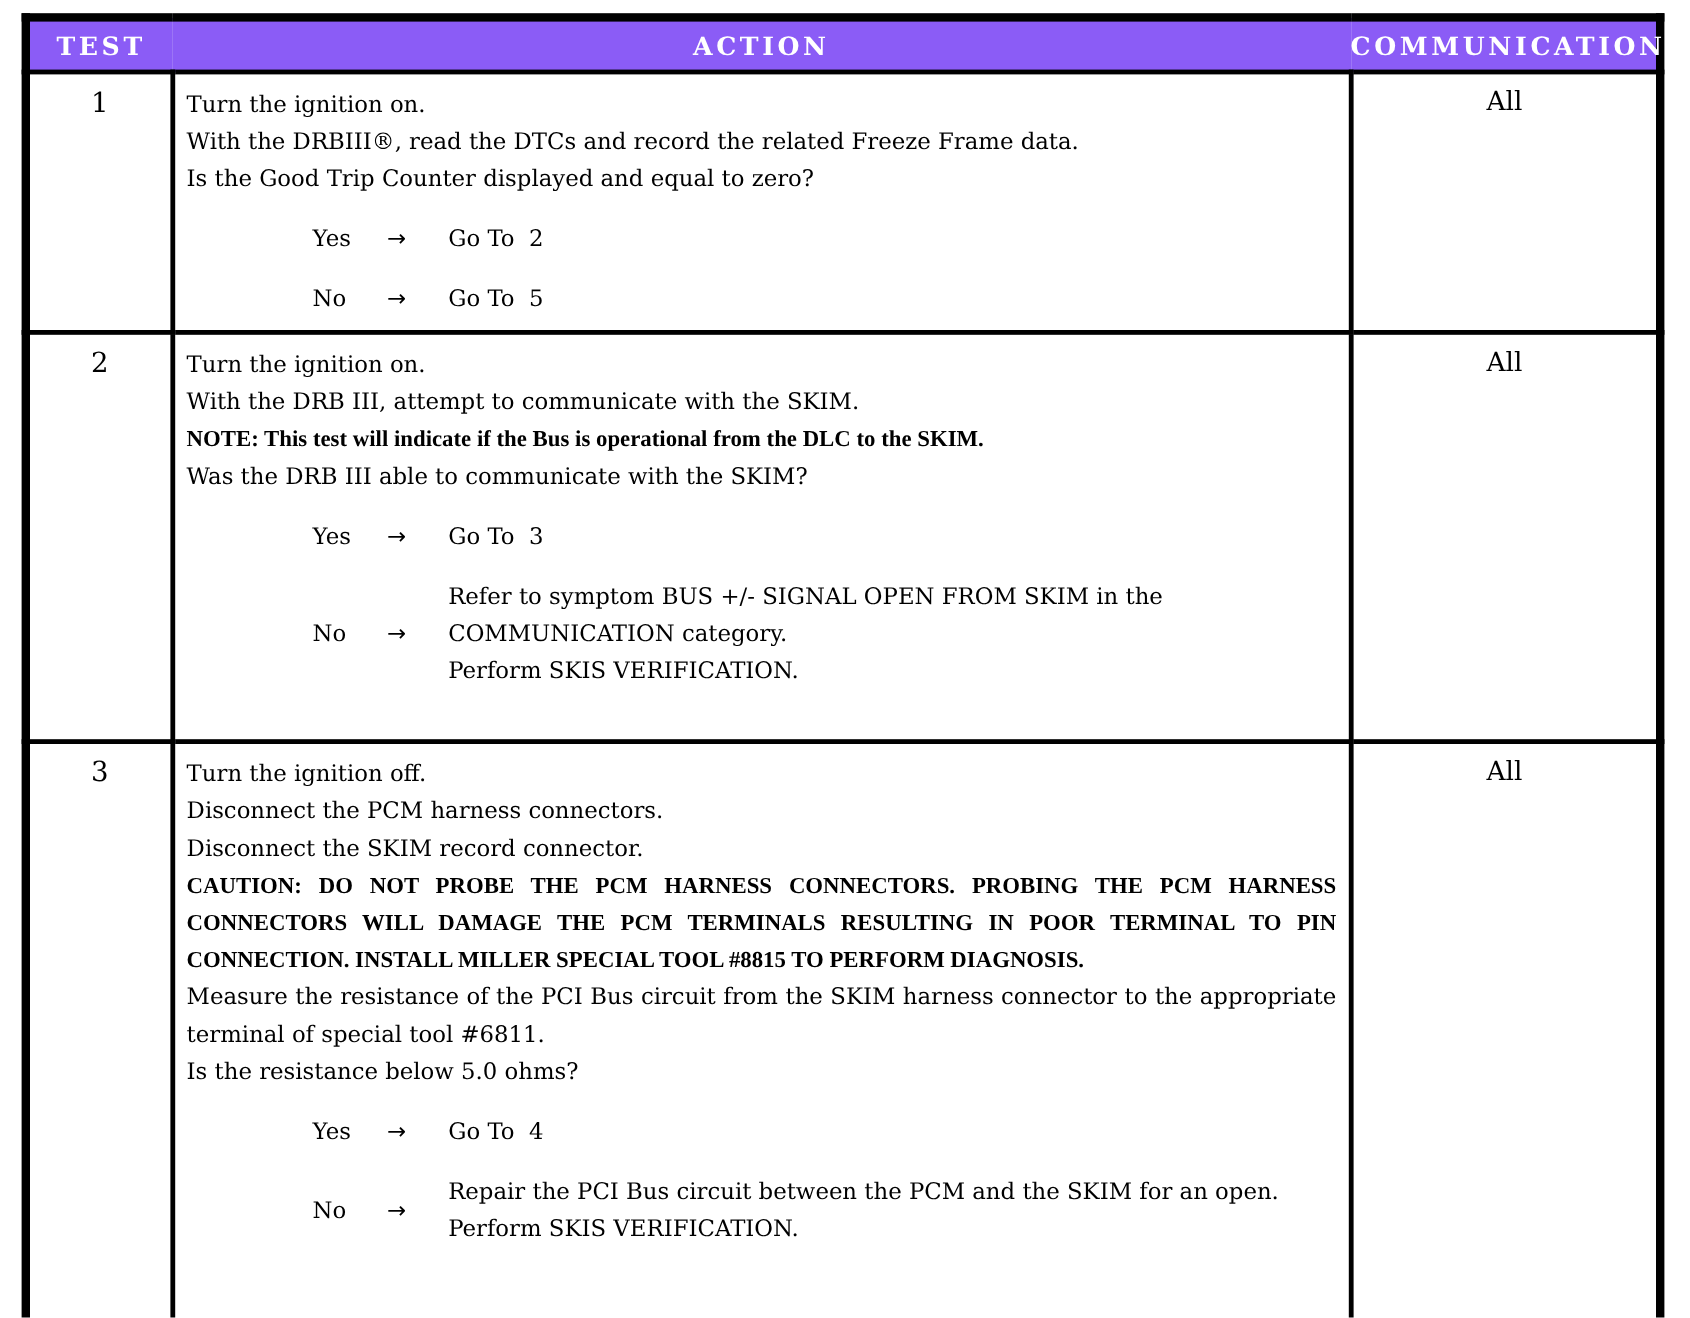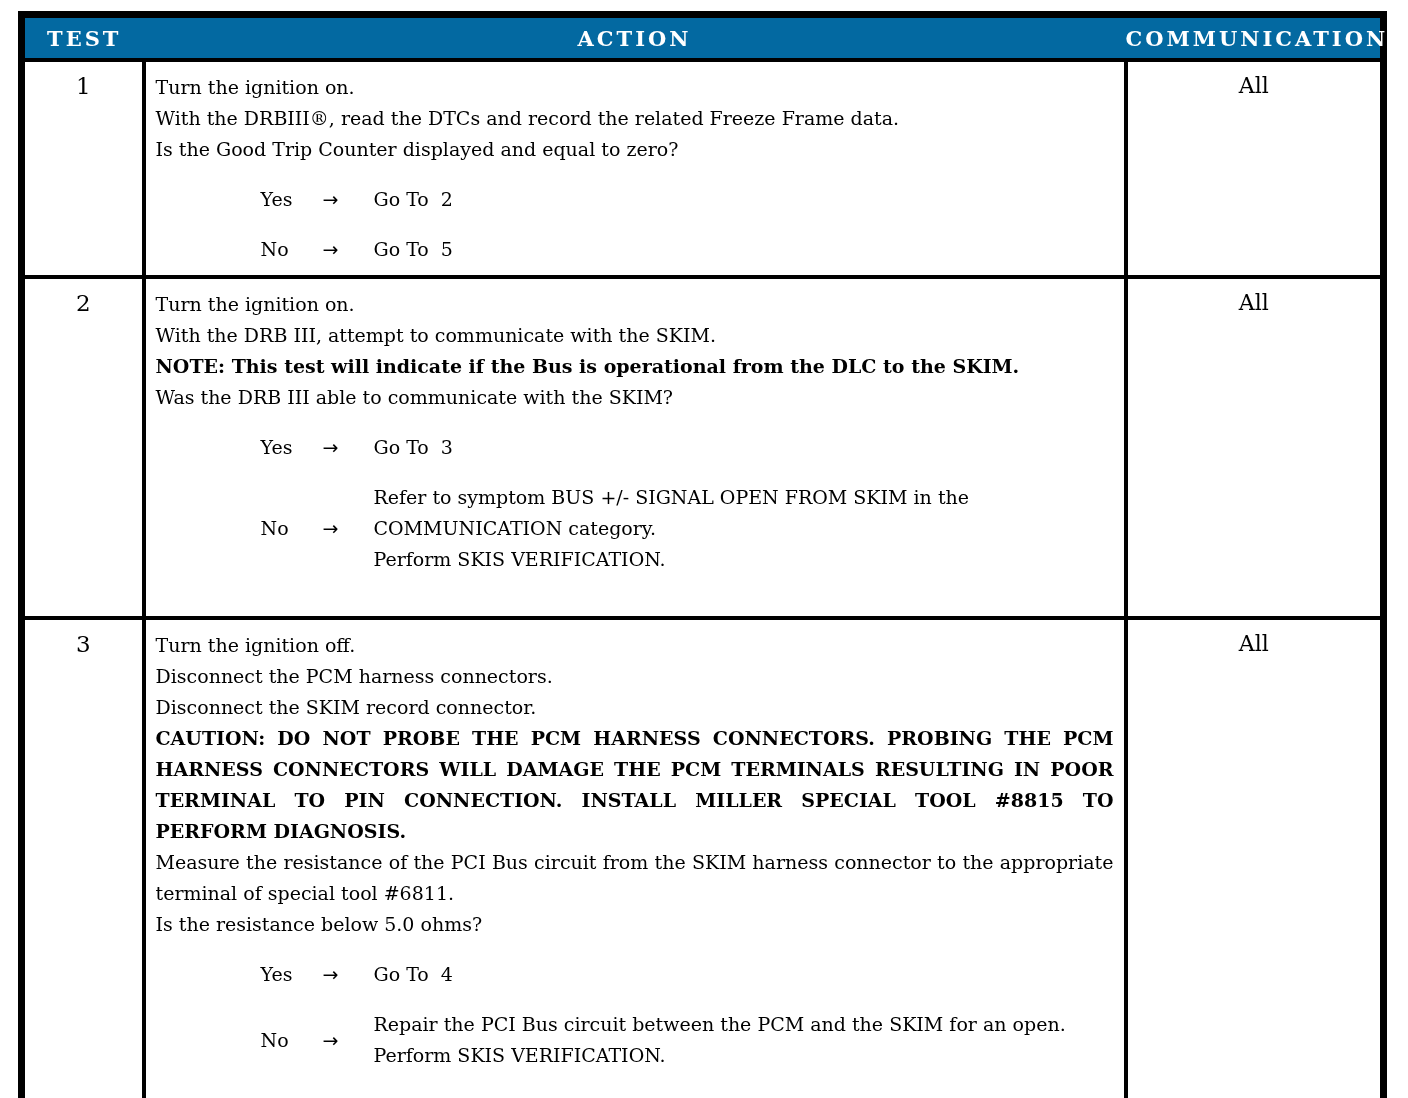--- a/index.html
+++ b/index.html
@@ -28,21 +28,21 @@
     border-collapse: collapse;
     table-layout: fixed;
     border: 7px solid #000000;
     border-bottom-width: 10px;
   }
   col.col-test { width: 122px; }
   col.col-action { width: 982px; }
   col.col-appl { width: 258px; }
 
   thead th {
-    background: #0369a1;
+    background: #8b5cf6;
     color: #ffffff;
     height: 40px;
     font-size: 21px;
     font-weight: bold;
     letter-spacing: 3px;
     text-align: center;
     vertical-align: middle;
     padding: 0;
     border: 0;
   }
@@ -68,20 +68,21 @@
   td.action-cell {
     padding: 10px 10px 0 10px;
     font-size: 19px;
     line-height: 31px;
   }
   .para {
     text-align: justify;
   }
   .para.bold {
     font-weight: bold;
+    font-family: Liberation Serif, serif;
   }
   .ans {
     display: flex;
     align-items: center;
     margin-top: 19px;
   }
   .ans-label {
     flex: none;
     margin-left: 105px;
     width: 62px;

